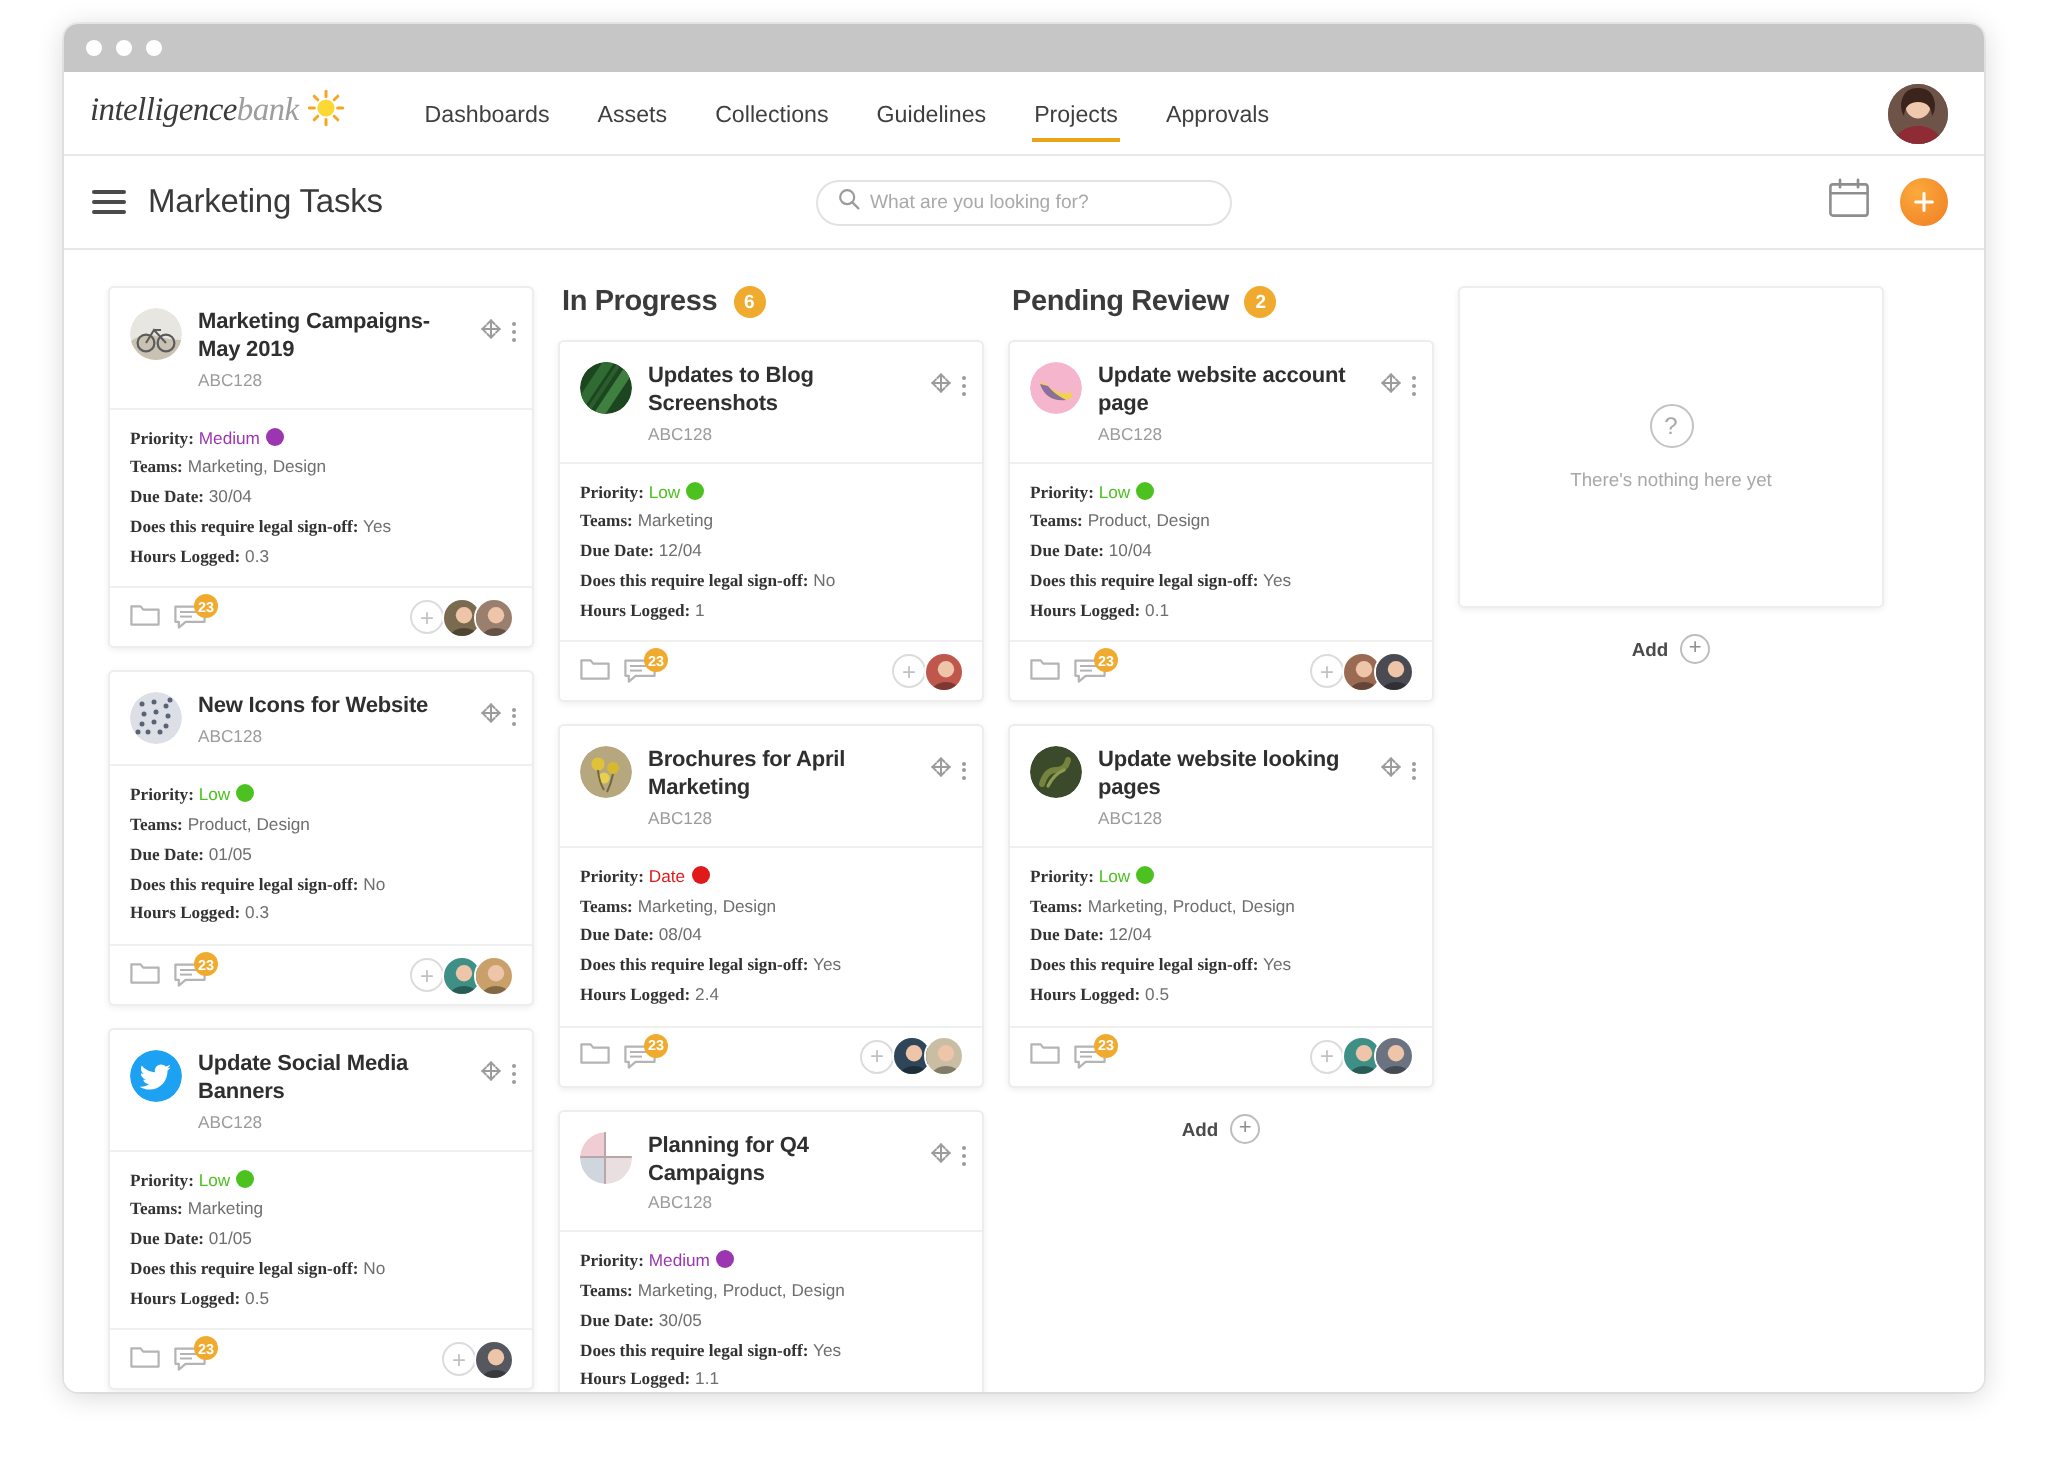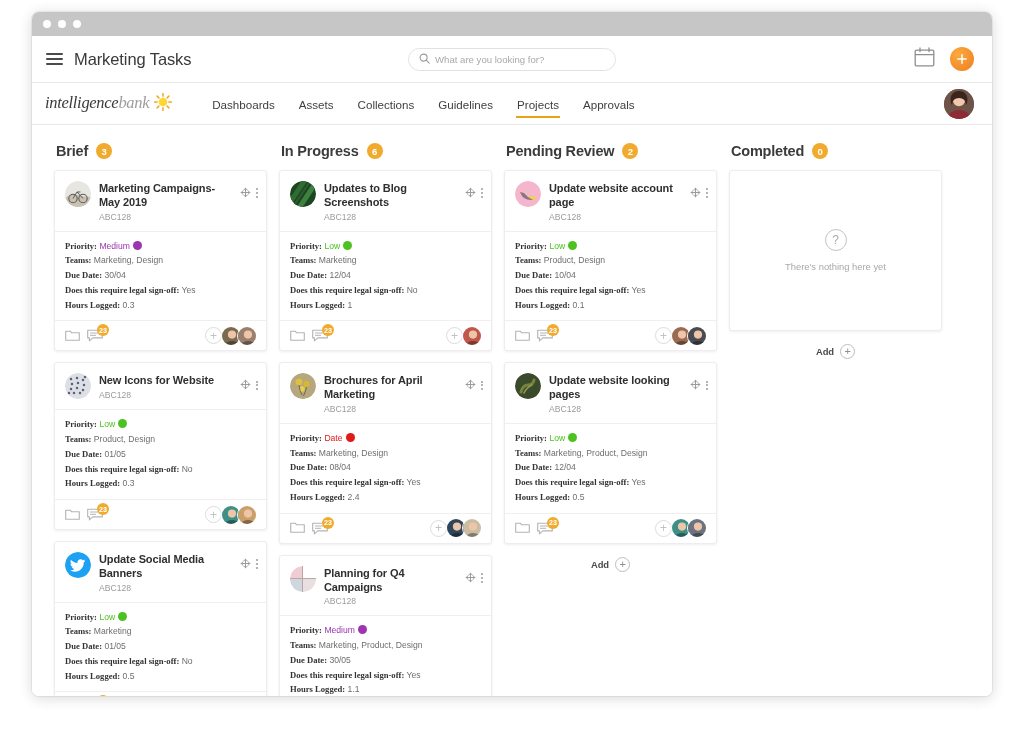--- a/index.html
+++ b/index.html
@@ -181,56 +181,20 @@
 </style>
 </head>
 <body>
 
 <div id="window-shell">
 
   <div id="titlebar">
     <span class="tl-dot"></span>
     <span class="tl-dot"></span>
     <span class="tl-dot"></span>
-  </div>
-
-  <div id="toolbar">
-    <div id="hamburger">
-      <span></span>
-        <span></span>
-        <span></span>
-    </div>
-    <div id="page-title">Marketing Tasks</div>
-
-    <div id="search-box">
-      <span>
-        <svg width="11" height="11" viewBox="0 0 11 11">
-          <circle cx="4.6" cy="4.6" r="3.5" fill="none" stroke="#9b9b9b" stroke-width="1.1"></circle>
-          <line x1="7.2" y1="7.2" x2="10.2" y2="10.2" stroke="#9b9b9b" stroke-width="1.1" stroke-linecap="round"></line>
-        </svg>
-      </span>
-      <input id="search-input" type="text" placeholder="What are you looking for?" style="">
-    </div>
-
-    <div id="toolbar-right">
-      <span>
-        <svg width="21" height="20" viewBox="0 0 21 20">
-          <rect x="1.2" y="3.2" width="18.6" height="15.6" rx="1.3" fill="none" stroke="#8e8e8e" stroke-width="1.3"></rect>
-          <line x1="1.2" y1="7.6" x2="19.8" y2="7.6" stroke="#8e8e8e" stroke-width="1.3"></line>
-          <line x1="6" y1="0.9" x2="6" y2="4.6" stroke="#8e8e8e" stroke-width="1.3" stroke-linecap="round"></line>
-          <line x1="15" y1="0.9" x2="15" y2="4.6" stroke="#8e8e8e" stroke-width="1.3" stroke-linecap="round"></line>
-        </svg>
-      </span>
-      <div id="add-fab">
-        <svg width="12" height="12" viewBox="0 0 12 12">
-          <line x1="6" y1="1.8" x2="6" y2="10.2" stroke="#ffffff" stroke-width="1.5" stroke-linecap="round"></line>
-          <line x1="1.8" y1="6" x2="10.2" y2="6" stroke="#ffffff" stroke-width="1.5" stroke-linecap="round"></line>
-        </svg>
-      </div>
-    </div>
   </div>
 
   <div id="topnav">
     <div id="logo-wrap">
       <span class="logo-a">intelligence</span>
         <span class="logo-b">bank</span>
       <span id="sun-icon">
         <svg width="18" height="18" viewBox="0 0 18 18">
           <g stroke="#f5a623" stroke-width="1.5" stroke-linecap="round">
             <line x1="9" y1="0.6" x2="9" y2="3.2"></line>
@@ -257,26 +221,58 @@
     <div id="avatar-top">
       <svg width="30" height="30" viewBox="0 0 30 30">
         <rect width="30" height="30" fill="#6d5348"></rect>
         <circle cx="15" cy="11" r="6.2" fill="#f0c8ad"></circle>
         <path d="M2 30 q4-9 13-9 t13 9 z" fill="#8e2b34"></path>
         <path d="M6.5 10 q1-8 8.5-8 t8.5 8 q0 4-1.5 6 q-.5-7-7-7 t-7 7 q-1.5-2-1.5-6z" fill="#3b241c"></path>
       </svg>
     </div>
   </div>
 
+  <div id="toolbar">
+    <div id="hamburger">
+      <span></span>
+        <span></span>
+        <span></span>
+    </div>
+    <div id="page-title">Marketing Tasks</div>
+
+    <div id="search-box">
+      <span>
+        <svg width="11" height="11" viewBox="0 0 11 11">
+          <circle cx="4.6" cy="4.6" r="3.5" fill="none" stroke="#9b9b9b" stroke-width="1.1"></circle>
+          <line x1="7.2" y1="7.2" x2="10.2" y2="10.2" stroke="#9b9b9b" stroke-width="1.1" stroke-linecap="round"></line>
+        </svg>
+      </span>
+      <input id="search-input" type="text" placeholder="What are you looking for?" style="">
+    </div>
+
+    <div id="toolbar-right">
+      <span>
+        <svg width="21" height="20" viewBox="0 0 21 20">
+          <rect x="1.2" y="3.2" width="18.6" height="15.6" rx="1.3" fill="none" stroke="#8e8e8e" stroke-width="1.3"></rect>
+          <line x1="1.2" y1="7.6" x2="19.8" y2="7.6" stroke="#8e8e8e" stroke-width="1.3"></line>
+          <line x1="6" y1="0.9" x2="6" y2="4.6" stroke="#8e8e8e" stroke-width="1.3" stroke-linecap="round"></line>
+          <line x1="15" y1="0.9" x2="15" y2="4.6" stroke="#8e8e8e" stroke-width="1.3" stroke-linecap="round"></line>
+        </svg>
+      </span>
+      <div id="add-fab">
+        <svg width="12" height="12" viewBox="0 0 12 12">
+          <line x1="6" y1="1.8" x2="6" y2="10.2" stroke="#ffffff" stroke-width="1.5" stroke-linecap="round"></line>
+          <line x1="1.8" y1="6" x2="10.2" y2="6" stroke="#ffffff" stroke-width="1.5" stroke-linecap="round"></line>
+        </svg>
+      </div>
+    </div>
+  </div>
+
   <div id="board">
       <div class="column">
-        <div class="col-head">
-          <span class="col-title">Brief</span>
-          <span class="col-count">3</span>
-        </div>
         <div class="col-body">
           <div class="card">
             <div class="card-head">
               <span class="thumb"><svg width="26" height="26" viewBox="0 0 26 26">
                   <circle cx="13" cy="13" r="13" fill="#e8e6e0"></circle>
                   <path d="M0 17 q6-5 13-3 t13 2 V26 H0z" fill="#c9c2b2"></path>
                   <circle cx="8" cy="17.5" r="4.2" fill="none" stroke="#5b5b5b" stroke-width="1.1"></circle>
                   <circle cx="18" cy="17.5" r="4.2" fill="none" stroke="#5b5b5b" stroke-width="1.1"></circle>
                   <path d="M8 17.5 L12 11 L18 17.5 M12 11 L15.5 11" stroke="#5b5b5b" stroke-width="1" fill="none"></path>
                 </svg></span>
@@ -818,24 +814,20 @@
               </div>
             </div>
           </div>
         </div>
         <div class="add-row">
           <span class="add-label">Add</span>
           <span class="add-circ">+</span>
         </div>
       </div>
       <div class="column">
-        <div class="col-head">
-          <span class="col-title">Completed</span>
-          <span class="col-count">0</span>
-        </div>
         <div class="col-body">
           <div class="empty-card">
             <span class="qmark">?</span>
             <span class="empty-text">There's nothing here yet</span>
           </div>
         </div>
         <div class="add-row">
           <span class="add-label">Add</span>
           <span class="add-circ">+</span>
         </div>

